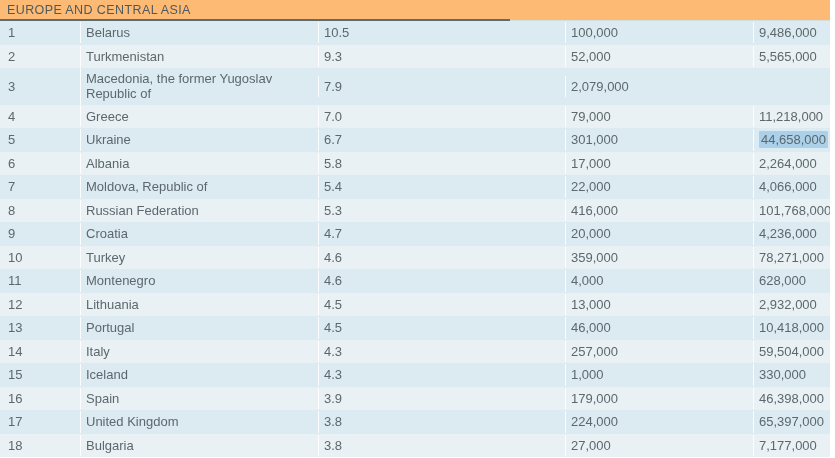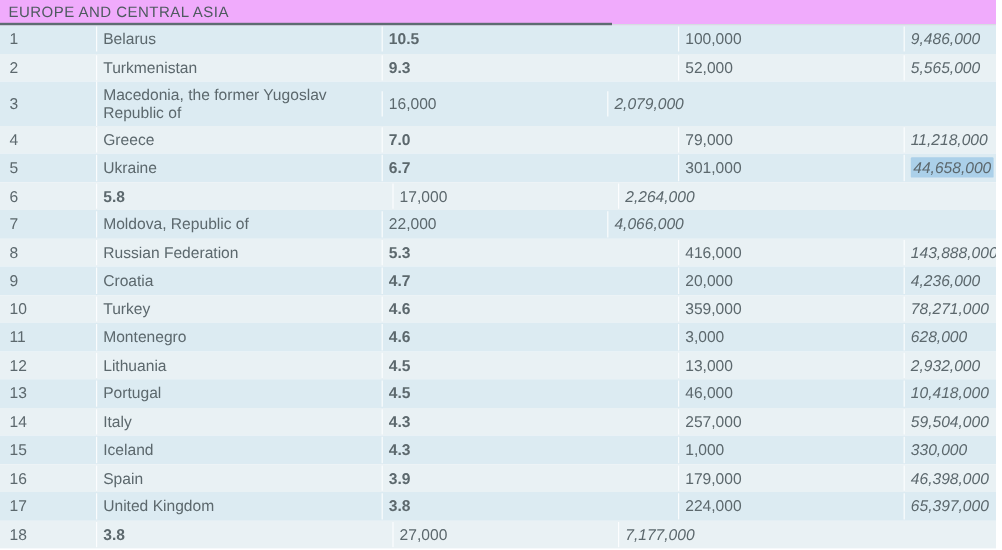--- a/index.html
+++ b/index.html
@@ -20,21 +20,21 @@
     font-family: "Liberation Sans", sans-serif;
     overflow: hidden;
   }
   .table-wrap {
     position: relative;
     width: 830px;
   }
   .section-header {
     position: relative;
     height: 21px;
-    background: #f0abfc;
+    background: #fdba74;
     border-bottom: 1px solid var(--underline-light);
   }
   .section-title {
     position: absolute;
     left: 7px; top: 3px;
     font-size: 12.5px;
     letter-spacing: 0.4px;
     color: var(--title-text);
   }
   .header-underline {
@@ -54,23 +54,23 @@
   .row:nth-child(odd)  { background: var(--row-odd); }
   .row:nth-child(even) { background: var(--row-even); }
   .cell {
     padding: 3px 6px 3px 5px;
     line-height: 1.18;
     overflow: hidden;
   }
   .cell + .cell { border-left: 1px solid var(--sep); }
   .col-rank    { width: 80px;  padding-left: 8px; flex: none; }
   .col-country { width: 238px; flex: none; }
-  .col-rate    { width: 247px; flex: none; font-weight: bold; }
+  .col-rate    { width: 247px; flex: none; }
   .col-count   { width: 188px; flex: none; }
-  .col-pop     { flex: 1; font-style: italic; }
+  .col-pop     { flex: 1; }
   .sel {
     background: var(--highlight);
     padding: 1px 2px;
     border-radius: 1px;
   }
 </style>
 </head>
 <body>
 
 <div class="table-wrap">
@@ -91,21 +91,21 @@
     <div class="cell col-rank">2</div>
     <div class="cell col-country">Turkmenistan</div>
     <div class="cell col-rate">9.3</div>
     <div class="cell col-count">52,000</div>
     <div class="cell col-pop">5,565,000</div>
   </div>
 
   <div class="row">
     <div class="cell col-rank">3</div>
     <div class="cell col-country">Macedonia, the former Yugoslav Republic of</div>
-    <div class="cell col-count">16,000</div>
+    <div class="cell col-rate">7.9</div>
     <div class="cell col-pop">2,079,000</div>
   </div>
 
   <div class="row">
     <div class="cell col-rank">4</div>
     <div class="cell col-country">Greece</div>
     <div class="cell col-rate">7.0</div>
     <div class="cell col-count">79,000</div>
     <div class="cell col-pop">11,218,000</div>
   </div>
@@ -113,38 +113,40 @@
   <div class="row">
     <div class="cell col-rank">5</div>
     <div class="cell col-country">Ukraine</div>
     <div class="cell col-rate">6.7</div>
     <div class="cell col-count">301,000</div>
     <div class="cell col-pop"><span class="sel">44,658,000</span></div>
   </div>
 
   <div class="row">
     <div class="cell col-rank">6</div>
+    <div class="cell col-country">Albania</div>
     <div class="cell col-rate">5.8</div>
     <div class="cell col-count">17,000</div>
     <div class="cell col-pop">2,264,000</div>
   </div>
 
   <div class="row">
     <div class="cell col-rank">7</div>
     <div class="cell col-country">Moldova, Republic of</div>
+    <div class="cell col-rate">5.4</div>
     <div class="cell col-count">22,000</div>
     <div class="cell col-pop">4,066,000</div>
   </div>
 
   <div class="row">
     <div class="cell col-rank">8</div>
     <div class="cell col-country">Russian Federation</div>
     <div class="cell col-rate">5.3</div>
     <div class="cell col-count">416,000</div>
-    <div class="cell col-pop">143,888,000</div>
+    <div class="cell col-pop">101,768,000</div>
   </div>
 
   <div class="row">
     <div class="cell col-rank">9</div>
     <div class="cell col-country">Croatia</div>
     <div class="cell col-rate">4.7</div>
     <div class="cell col-count">20,000</div>
     <div class="cell col-pop">4,236,000</div>
   </div>
 
@@ -153,21 +155,21 @@
     <div class="cell col-country">Turkey</div>
     <div class="cell col-rate">4.6</div>
     <div class="cell col-count">359,000</div>
     <div class="cell col-pop">78,271,000</div>
   </div>
 
   <div class="row">
     <div class="cell col-rank">11</div>
     <div class="cell col-country">Montenegro</div>
     <div class="cell col-rate">4.6</div>
-    <div class="cell col-count">3,000</div>
+    <div class="cell col-count">4,000</div>
     <div class="cell col-pop">628,000</div>
   </div>
 
   <div class="row">
     <div class="cell col-rank">12</div>
     <div class="cell col-country">Lithuania</div>
     <div class="cell col-rate">4.5</div>
     <div class="cell col-count">13,000</div>
     <div class="cell col-pop">2,932,000</div>
   </div>
@@ -207,18 +209,19 @@
   <div class="row">
     <div class="cell col-rank">17</div>
     <div class="cell col-country">United Kingdom</div>
     <div class="cell col-rate">3.8</div>
     <div class="cell col-count">224,000</div>
     <div class="cell col-pop">65,397,000</div>
   </div>
 
   <div class="row">
     <div class="cell col-rank">18</div>
+    <div class="cell col-country">Bulgaria</div>
     <div class="cell col-rate">3.8</div>
     <div class="cell col-count">27,000</div>
     <div class="cell col-pop">7,177,000</div>
   </div>
 </div>
 </div>
 
 </body></html>

